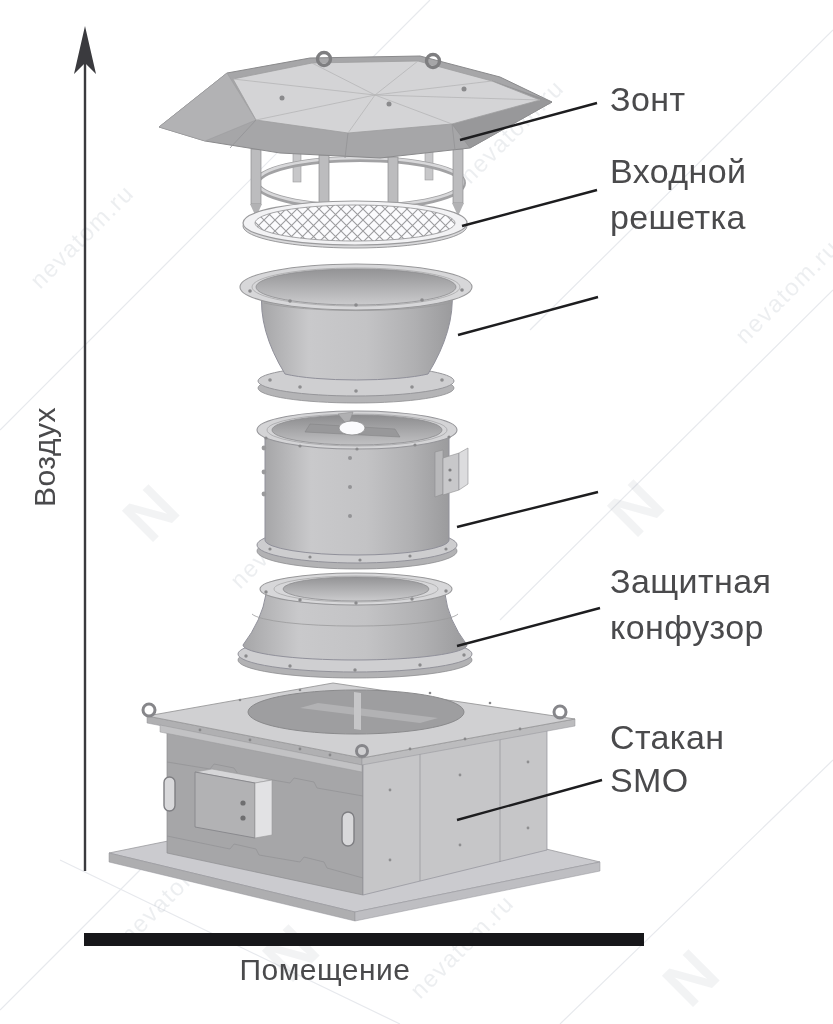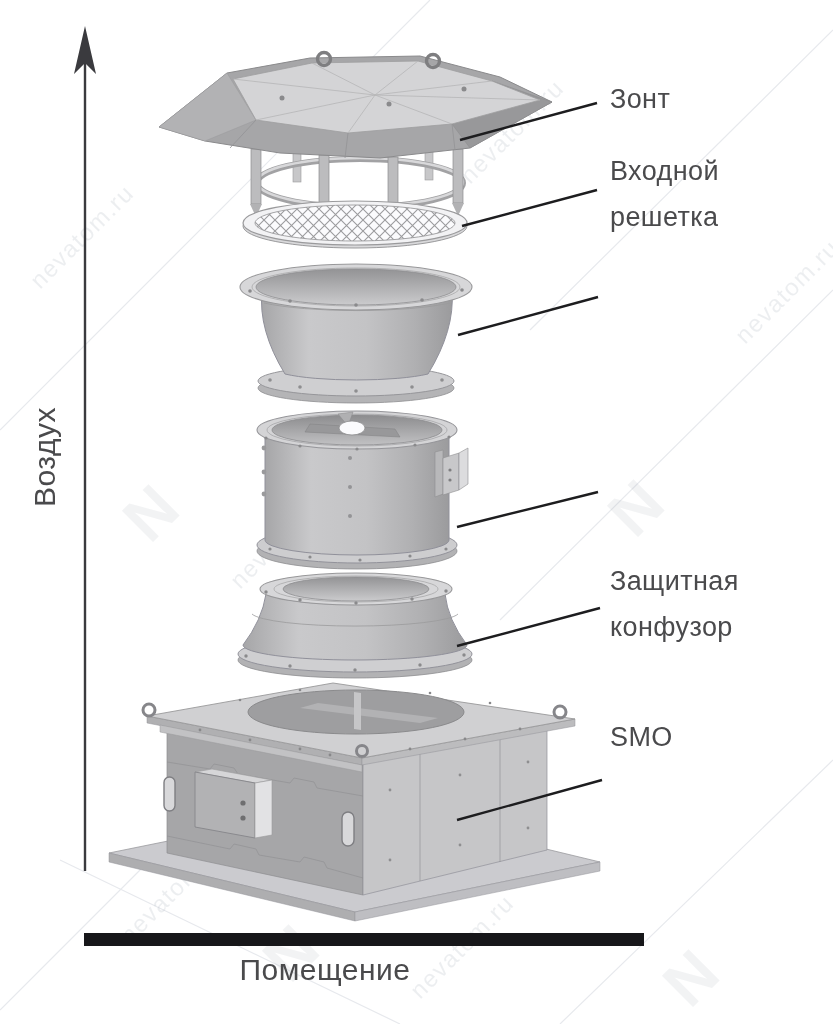--- a/index.html
+++ b/index.html
@@ -2,21 +2,21 @@
 <html><head>
 <meta charset="utf-8">
 <style>
   html,body{margin:0;padding:0;background:#ffffff;}
   .stage{
     position:relative;width:833px;height:1024px;background:#ffffff;overflow:hidden;
     font-family:"Liberation Sans", sans-serif;
   }
   .stage svg{position:absolute;left:0;top:0;}
   .part-label{
-    position:absolute;left:610px;color:#4a4a4c;font-size:27px;font-weight:400;
+    position:absolute;left:610px;color:#4a4a4c;font-size:34px;font-weight:400;
     letter-spacing:.4px;line-height:46px;white-space:nowrap;
   }
   .part-label.tight{line-height:43px;}
   .axis-air{
     position:absolute;left:-34px;top:441px;width:156px;height:32px;
     transform:rotate(-90deg);color:#4a4a4c;font-size:30px;letter-spacing:.5px;
     text-align:center;
   }
   .axis-room{
     position:absolute;left:225px;top:953px;width:200px;text-align:center;
@@ -327,19 +327,20 @@
   </div>
 
 
 
   <div class="part-label" style="top:558px">
     <div>Защитная</div>
     <div>конфузор</div>
   </div>
 
   <div class="part-label tight" style="top:716px">
+    <div>Стакан</div>
     <div>SMO</div>
   </div>
 
   <div class="axis-air">Воздух</div>
   <div class="axis-room">Помещение</div>
 
 </div>
 
 </body></html>

